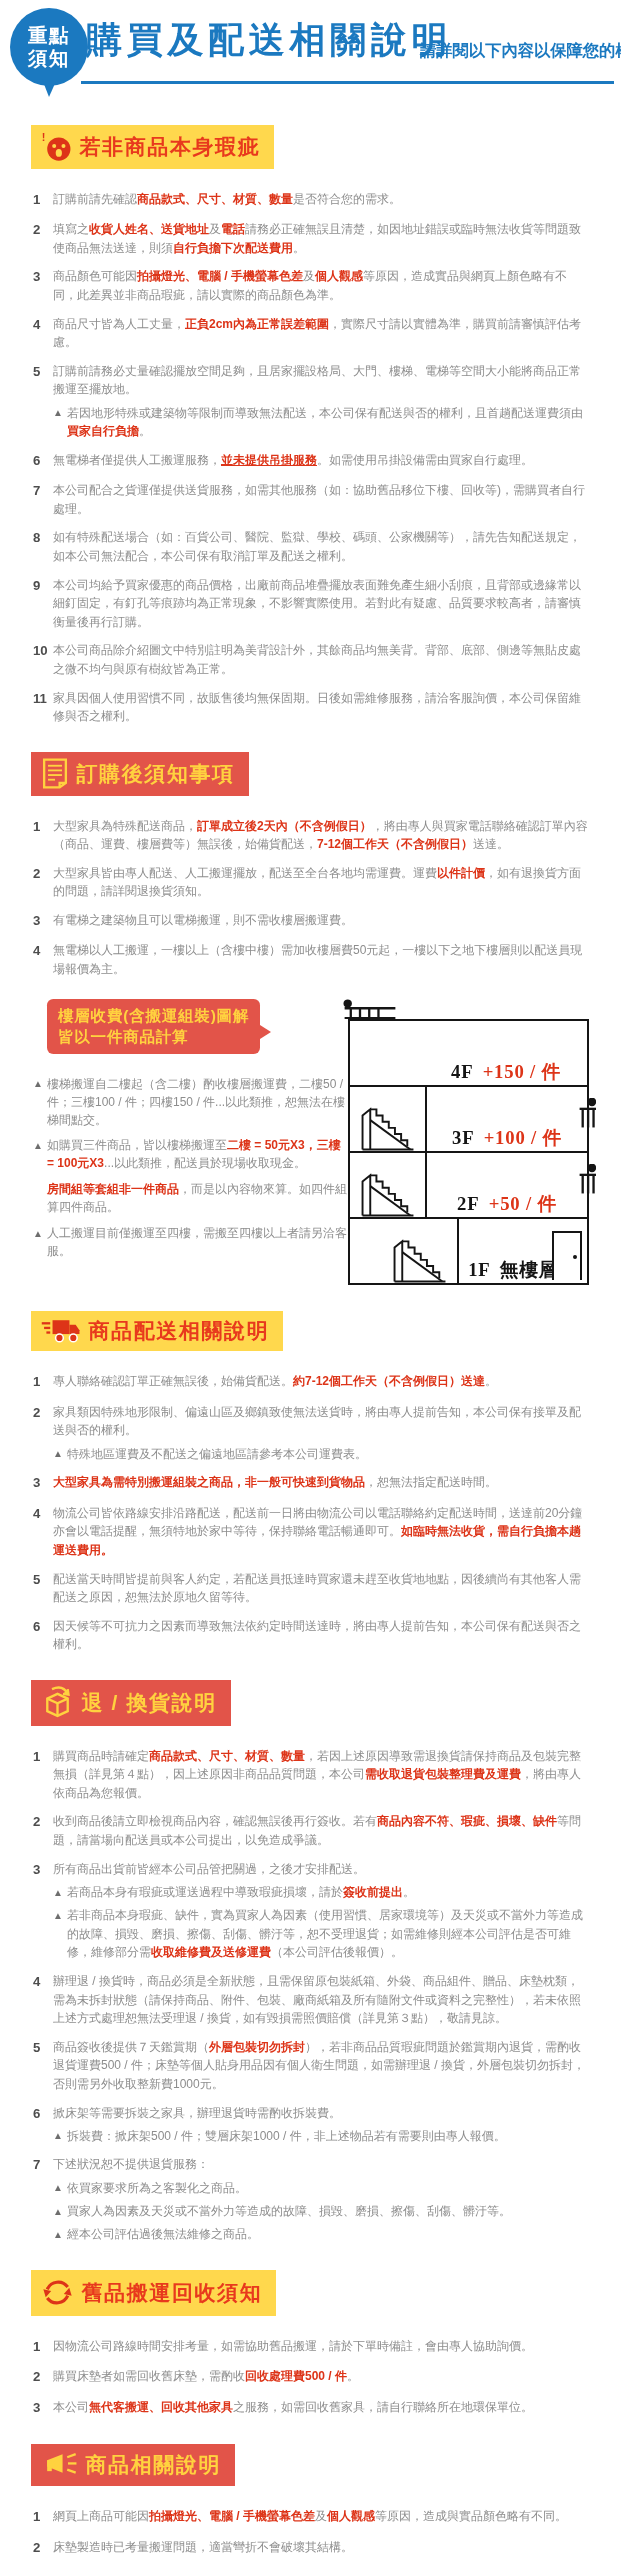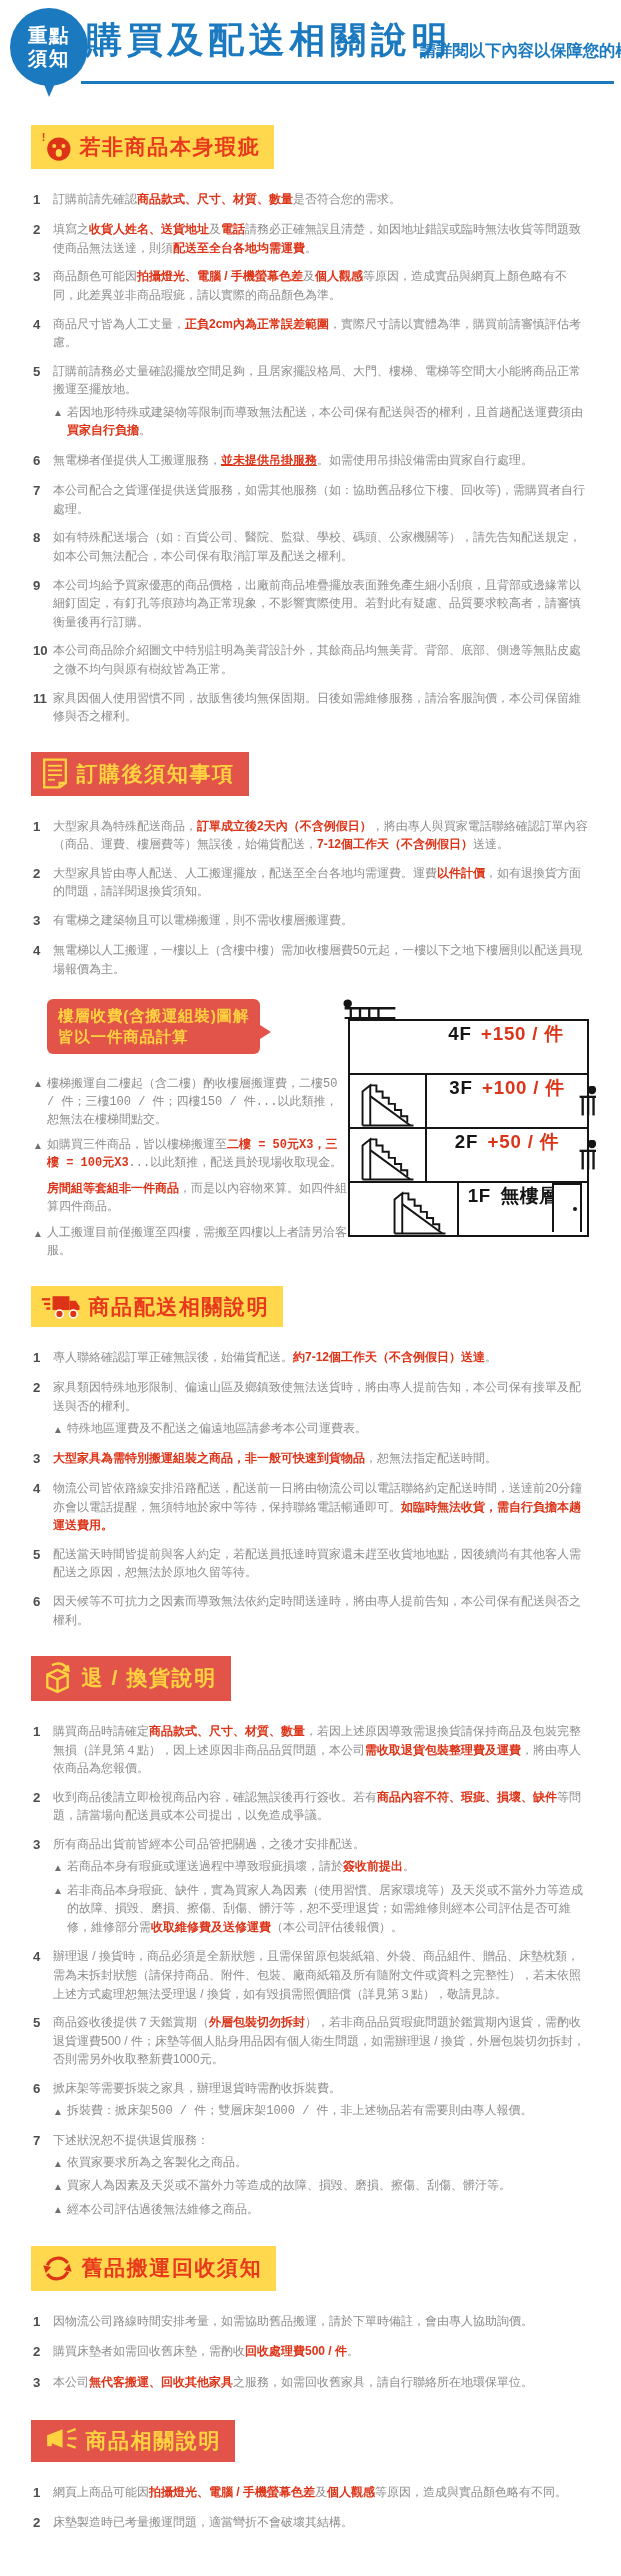--- a/index.html
+++ b/index.html
@@ -40,39 +40,39 @@
   .sec-h svg{display:block;}
 
   
   .item{display:flex;margin:10px 0;font-size:12px;line-height:1.55;}
   .item .num{flex:0 0 20px;color:#4d4d4d;font-size:13.2px;font-weight:bold;padding-top:0;}
   .item .itext{flex:1;}
   .em{color:#dd3418;font-weight:bold;}
   .em.u{text-decoration:underline;}
   .sub{display:flex;margin-top:4.7px;}
   .sub .tri{flex:0 0 14px;color:#6e6e6e;font-size:10px;padding-top:1.6px;}
-  .sub .stext{flex:1;font-family:Liberation Mono, monospace;}
+  .sub .stext{flex:1;}
 
   
   .floorblock{display:flex;margin:20px 0 7.8px 0;}
   .fb-left{flex:1 1 55%;}
   .bubble{
     position:relative;border-radius:6.2px;padding:6.2px 11px;margin:0 0 12.4px 14px;
     font-size:15.5px;font-weight:bold;line-height:1.4;letter-spacing:0.8px;display:inline-block;
   }
   .bubble:after{
     content:"";position:absolute;right:-11px;top:26.4px;width:0;height:0;
     border-top:7.8px solid transparent;border-bottom:7.8px solid transparent;
   }
   .fb-notes{font-size:12px;line-height:1.5;}
   .fb-notes .sub{margin-top:7.8px;}
   .fb-right{flex:0 0 241px;position:relative;padding-top:20px;}
   .roofrail{position:absolute;left:-4.7px;top:0;}
   .building{border:2.3px solid #151515;background:#fff;}
-  .floor{display:flex;height:52px;border-top:2.3px solid #151515;align-items:flex-start;}
+  .floor{display:flex;height:64px;border-top:2.3px solid #151515;align-items:flex-end;font-family:Liberation Serif, serif;}
   .floor:first-child{border-top:none;}
   .staircell{flex:0 0 75px;height:100%;border-right:2.3px solid #151515;display:flex;align-items:flex-end;justify-content:center;}
   .staircell.empty{border-right:none;}
   .flabel{flex:1;display:flex;align-items:center;justify-content:center;gap:9.3px;
     font-size:18.7px;font-weight:bold;color:#151515;letter-spacing:0.8px;}
   .flabel .fee{font-size:18.7px;}
   .fee.red{color:#dd3418;}
   .fee.black{color:#151515;}
   .sidedeco{position:absolute;right:-9.3px;}
   .door{position:absolute;right:4.7px;bottom:2.3px;width:26.4px;height:47px;border:2.3px solid #151515;border-bottom:none;background:#fff;}
@@ -104,21 +104,21 @@
               <circle cx="29" cy="18" r="2.6" fill="#ffd84d"></circle>
               <ellipse cx="23" cy="27" rx="4" ry="5" fill="#ffd84d"></ellipse>
             </svg>
           </span>
           <span>若非商品本身瑕疵</span>
         </div><div class="item">
           <span class="num">1</span>
           <div class="itext"><span>訂購前請先確認</span><span class="em">商品款式、尺寸、材質、數量</span><span>是否符合您的需求。</span></div>
         </div><div class="item">
           <span class="num">2</span>
-          <div class="itext"><span>填寫之</span><span class="em">收貨人姓名、送貨地址</span><span>及</span><span class="em">電話</span><span>請務必正確無誤且清楚，如因地址錯誤或臨時無法收貨等問題致使商品無法送達，則須</span><span class="em">配送至全台各地均需運費</span><span>。</span></div>
+          <div class="itext"><span>填寫之</span><span class="em">收貨人姓名、送貨地址</span><span>及</span><span class="em">電話</span><span>請務必正確無誤且清楚，如因地址錯誤或臨時無法收貨等問題致使商品無法送達，則須</span><span class="em">自行負擔下次配送費用</span><span>。</span></div>
         </div><div class="item">
           <span class="num">3</span>
           <div class="itext"><span>商品顏色可能因</span><span class="em">拍攝燈光、電腦 / 手機螢幕色差</span><span>及</span><span class="em">個人觀感</span><span>等原因，造成實品與網頁上顏色略有不同，此差異並非商品瑕疵，請以實際的商品顏色為準。</span></div>
         </div><div class="item">
           <span class="num">4</span>
           <div class="itext"><span>商品尺寸皆為人工丈量，</span><span class="em">正負2cm內為正常誤差範圍</span><span>，實際尺寸請以實體為準，購買前請審慎評估考慮。</span></div>
         </div><div class="item">
           <span class="num">5</span>
           <div class="itext"><span>訂購前請務必丈量確認擺放空間足夠，且居家擺設格局、大門、樓梯、電梯等空間大小能將商品正常搬運至擺放地。</span><div class="sub">
               <span class="tri">▲</span>

